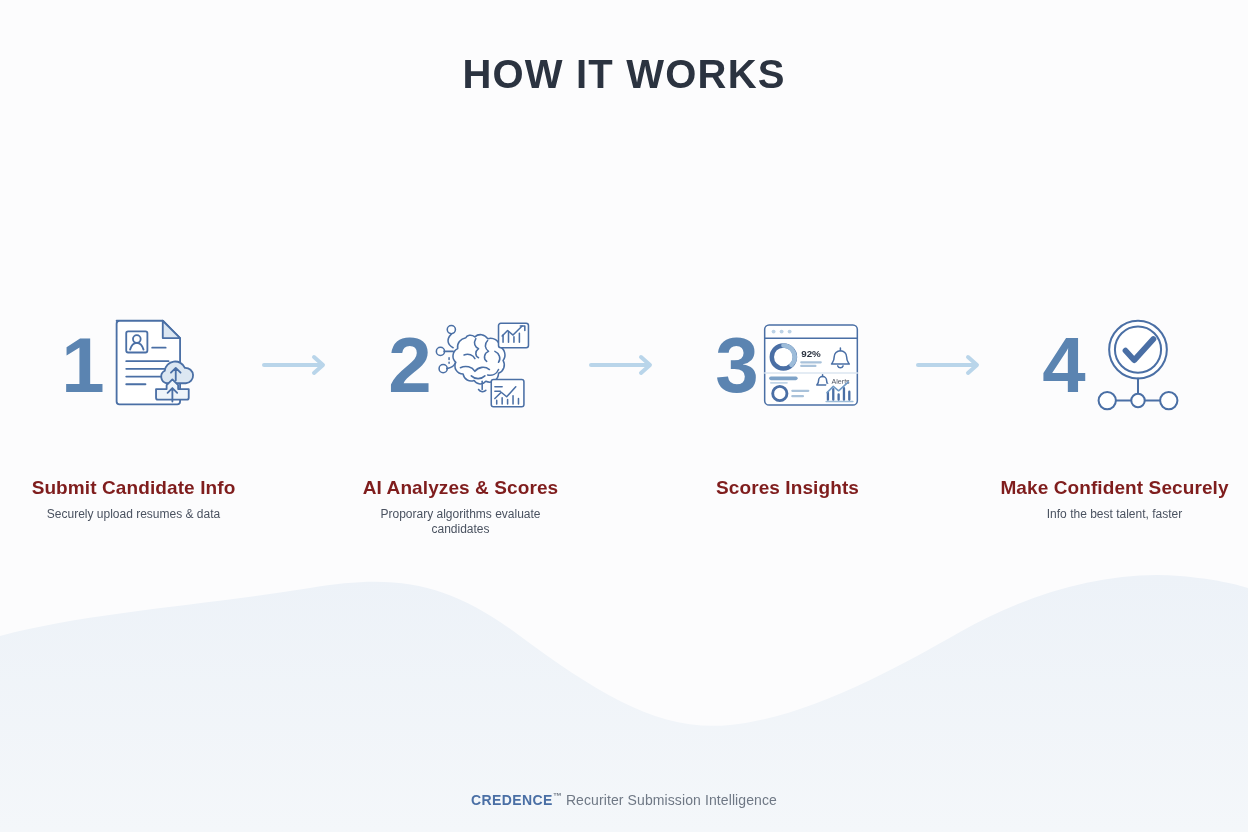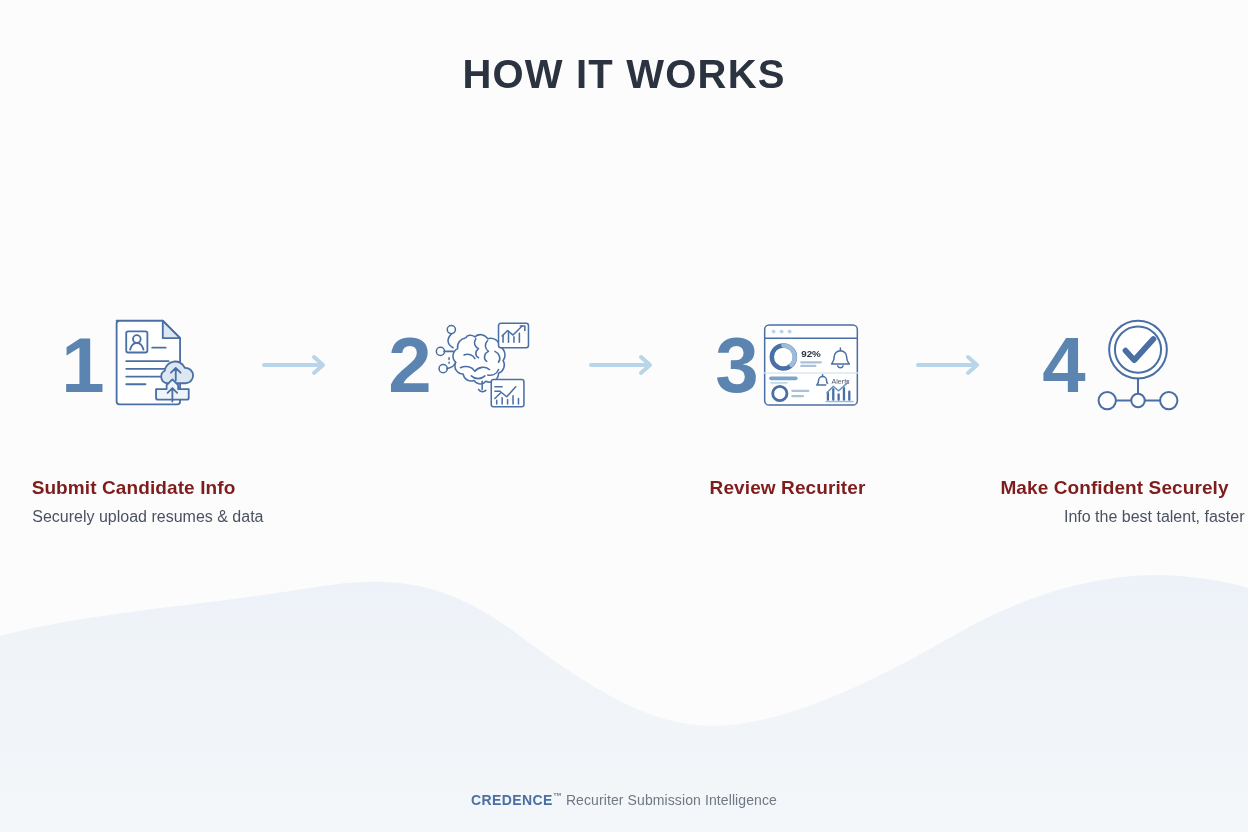--- a/index.html
+++ b/index.html
@@ -88,25 +88,24 @@
   .step-title {
     font-size: 19px;
     font-weight: 700;
     color: #7f1d1d;
     letter-spacing: 0.1px;
     white-space: nowrap;
   }
 
   .step-desc {
     margin-top: 8px;
-    font-size: 16px;
+    font-size: 12px;
     font-weight: 400;
     color: #4a5260;
     line-height: 1.26;
-    text-align: right;
   }
 
   .step-desc.narrow { width: 190px; margin-left: auto; margin-right: auto; }
 
   
   .connector {
     width: 90px;
     height: 120px;
     display: flex;
     align-items: center;
@@ -233,20 +232,24 @@
             <path d="M74 20 l6 -6 l6 5 l10 -10"></path>
             <path d="M94 9 h5 v5"></path>
 
             <rect x="62" y="68" width="36" height="30" rx="2.5" fill="#ffffff"></rect>
             <path d="M66 76 h8 M66 81 h6"></path>
             <path d="M66 89 l7 -7 l6 5 l10 -11"></path>
             <path d="M68 95 v-4 M74 95 v-7 M80 95 v-5 M86 95 v-9 M92 95 v-6"></path>
           </svg>
         </span>
       </div>
+      <div class="step-text">
+        <div class="step-title">AI Analyzes &amp; Scores</div>
+        <div class="step-desc narrow">Proporary algorithms evaluate candidates</div>
+      </div>
     </div>
 
     <div class="connector">
       <span>
         <svg width="70" height="22" viewBox="0 0 70 22" fill="none" stroke="#b9d5ea" stroke-width="4" stroke-linecap="round" stroke-linejoin="round">
           <path d="M2 11 h58"></path>
           <path d="M52 3 l9 8 l-9 8"></path>
         </svg>
       </span>
     </div>
@@ -286,21 +289,21 @@
             <path d="M34 78 h18 M34 84 h12" stroke="#a9c2da" stroke-width="2.4"></path>
 
             <rect x="72" y="70" width="30" height="20" rx="1.5" fill="#ffffff" stroke="none"></rect>
             <path d="M74 88 v-8 M80 88 v-12 M86 88 v-6 M92 88 v-13 M98 88 v-9" stroke-width="2.6"></path>
             <path d="M73 80 l7 -7 l6 5 l11 -10" stroke="#6e98c4"></path>
             <path d="M72 90 h30" stroke="#9dbcd9"></path>
           </svg>
         </span>
       </div>
       <div class="step-text">
-        <div class="step-title">Review Recuriter</div>
+        <div class="step-title">Scores Insights</div>
       </div>
     </div>
 
     <div class="connector">
       <span>
         <svg width="70" height="22" viewBox="0 0 70 22" fill="none" stroke="#b9d5ea" stroke-width="4" stroke-linecap="round" stroke-linejoin="round">
           <path d="M2 11 h58"></path>
           <path d="M52 3 l9 8 l-9 8"></path>
         </svg>
       </span>

